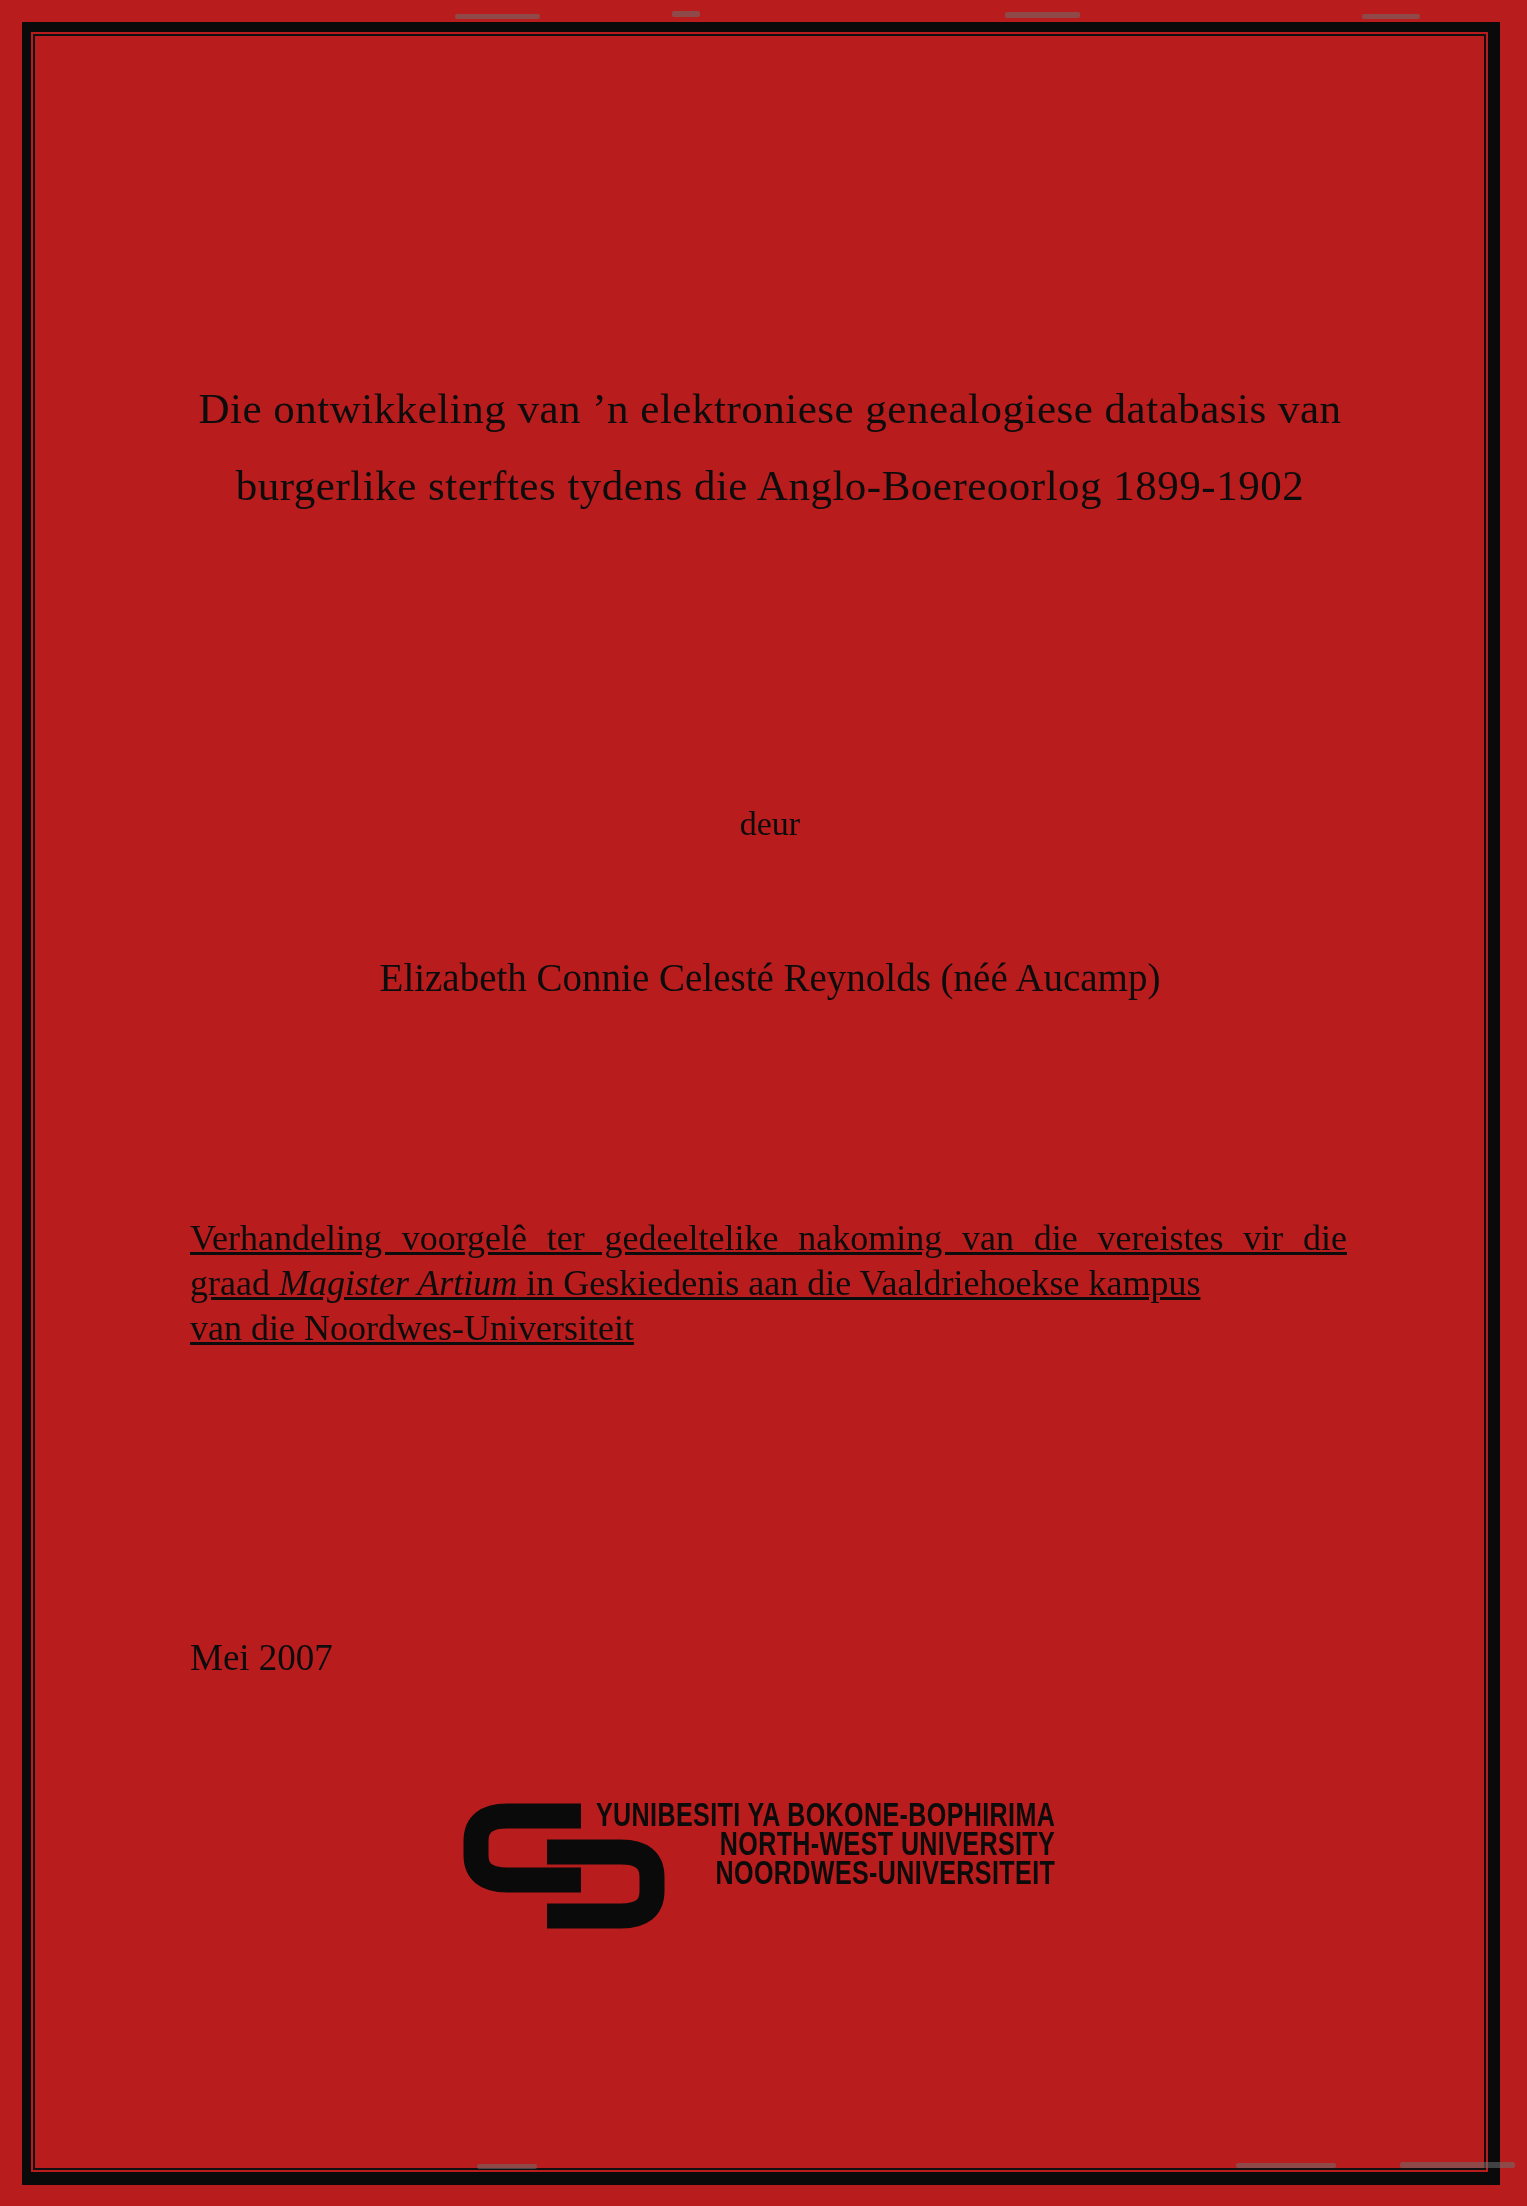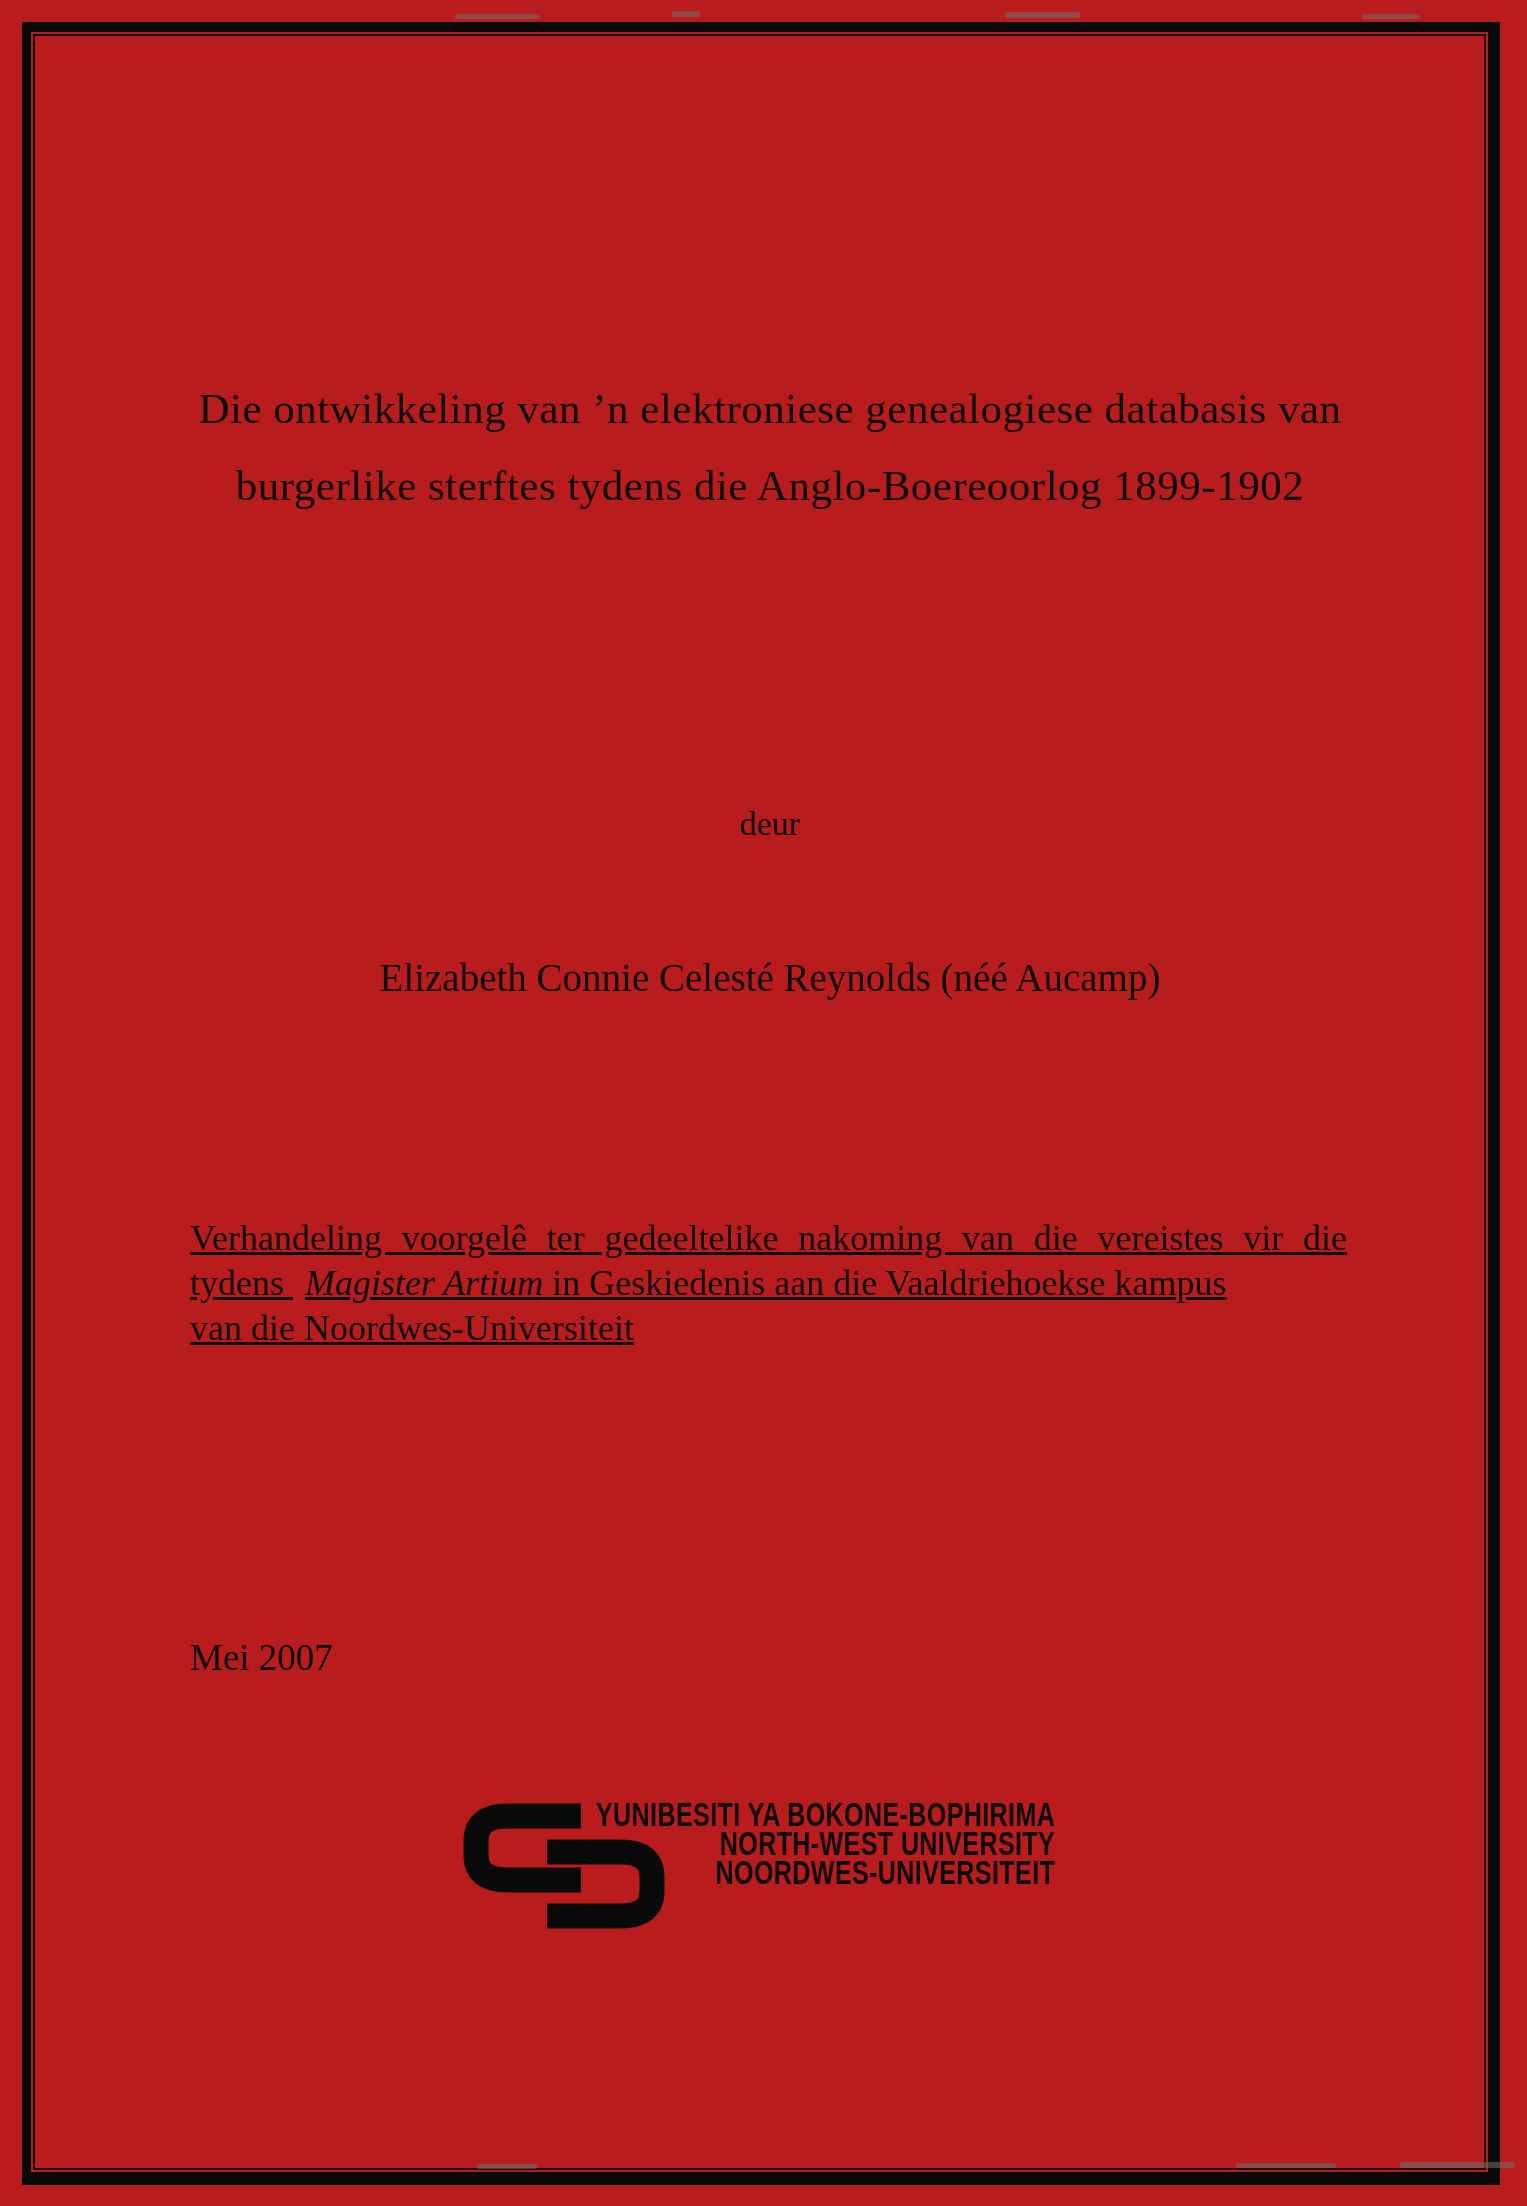--- a/index.html
+++ b/index.html
@@ -74,21 +74,20 @@
     font-size: 36px;
     line-height: 45px;
     text-decoration: underline;
   }
   .decl-l1 {
     text-align: justify;
     text-align-last: justify;
   }
   .decl em {
     font-style: italic;
-    margin-left: 12px;
   }
   .supervisor-block {
     position: absolute;
     left: 190px;
     top: 1636px;
     font-size: 37px;
     line-height: 44px;
   }
   
   .logo-mark {
@@ -135,21 +134,21 @@
     <div>Die ontwikkeling van ’n elektroniese genealogiese databasis van</div>
     <div>burgerlike sterftes tydens die Anglo-Boereoorlog 1899-1902</div>
   </div>
 
   <div class="centered-band author">Elizabeth Connie Celesté Reynolds (néé Aucamp)</div>
 
   <div class="centered-band byline">deur</div>
 
   <div class="decl">
     <div class="decl-l1">Verhandeling voorgelê ter gedeeltelike nakoming van die vereistes vir die</div>
-    <div class="decl-l2"><span>tydens </span><em>Magister Artium</em><span> in Geskiedenis aan die Vaaldriehoekse kampus</span></div>
+    <div class="decl-l2"><span>graad </span><em>Magister Artium</em><span> in Geskiedenis aan die Vaaldriehoekse kampus</span></div>
     <div class="decl-l3">van die Noordwes-Universiteit</div>
   </div>
 
   <div class="supervisor-block">
     <div>Mei 2007</div>
   </div>
 
   <svg class="logo-mark" viewBox="0 0 202 126" aria-hidden="true">
     <path d="M 118,13 L 44,13 Q 13,13 13,38 L 13,52 Q 13,77 44,77 L 118,77" fill="none" stroke="#0a0a0a" stroke-width="25"></path>
     <path d="M 84,49 L 158,49 Q 189,49 189,74 L 189,88 Q 189,113 158,113 L 84,113" fill="none" stroke="#0a0a0a" stroke-width="25"></path>

